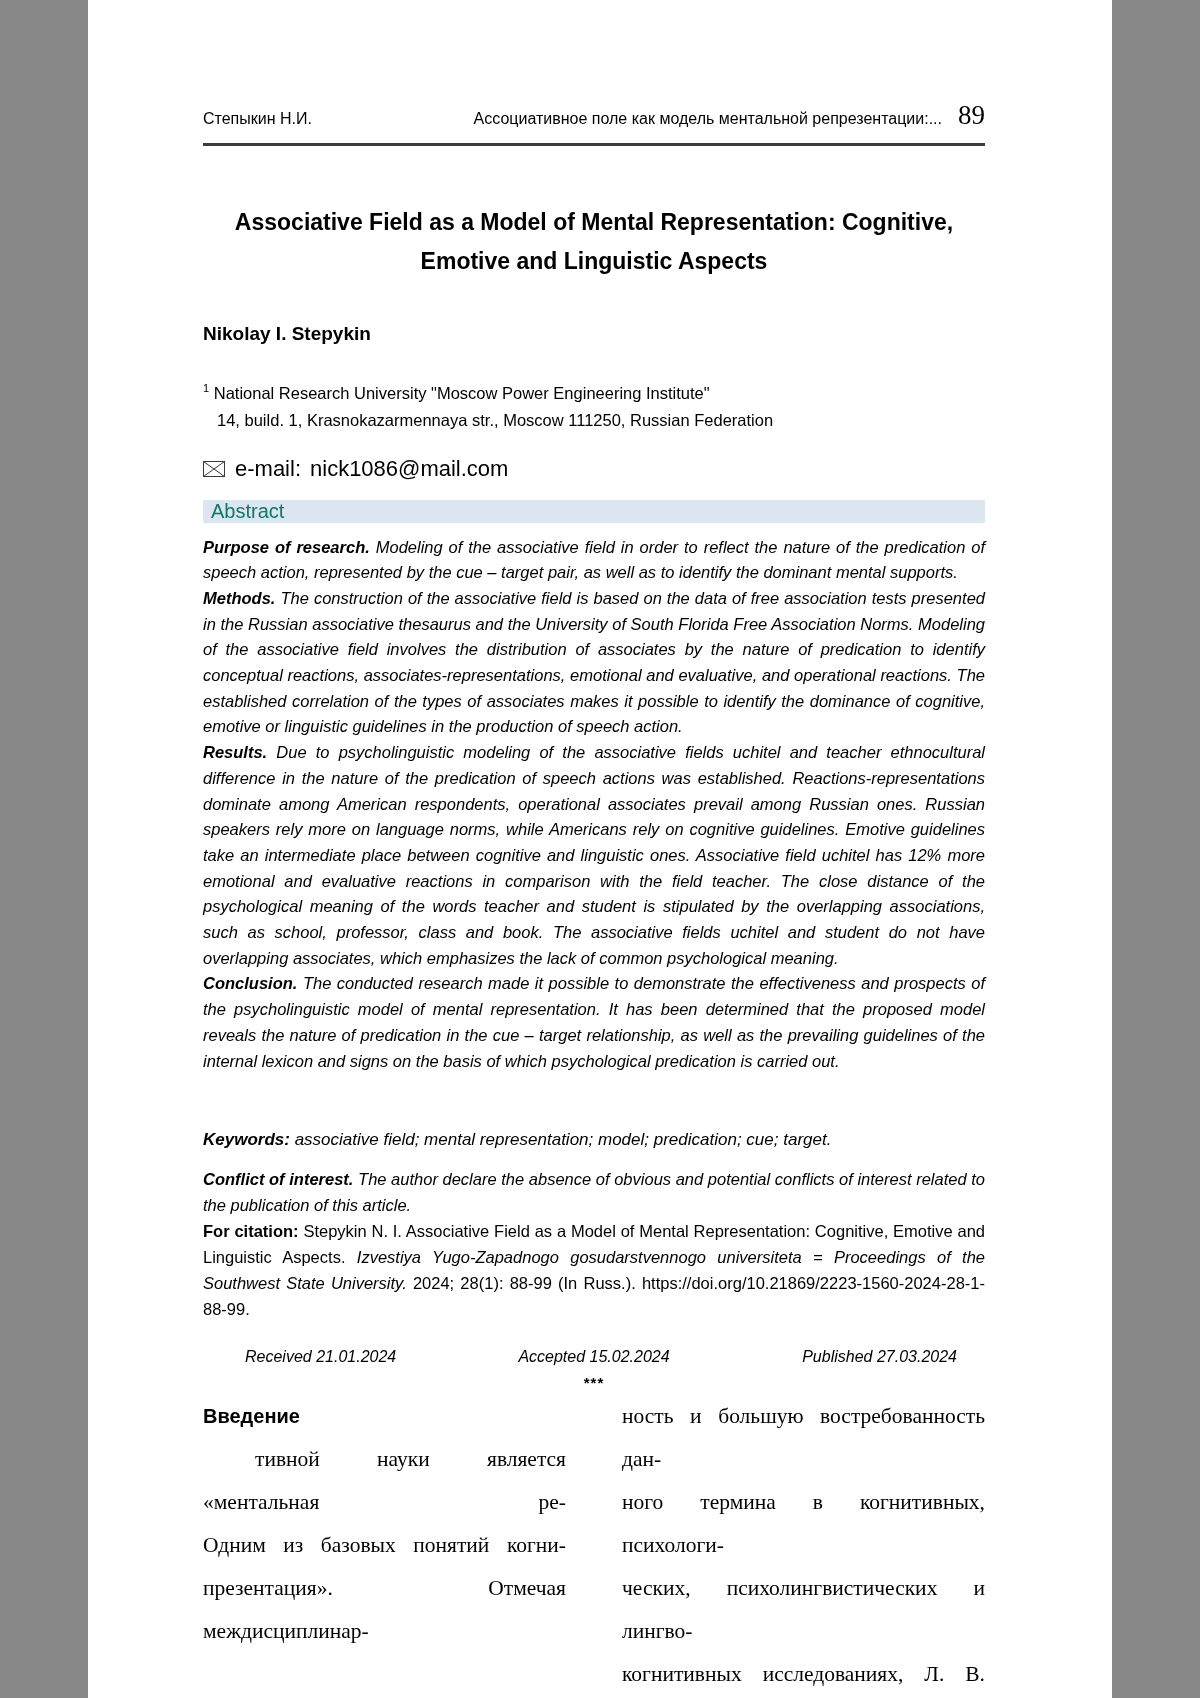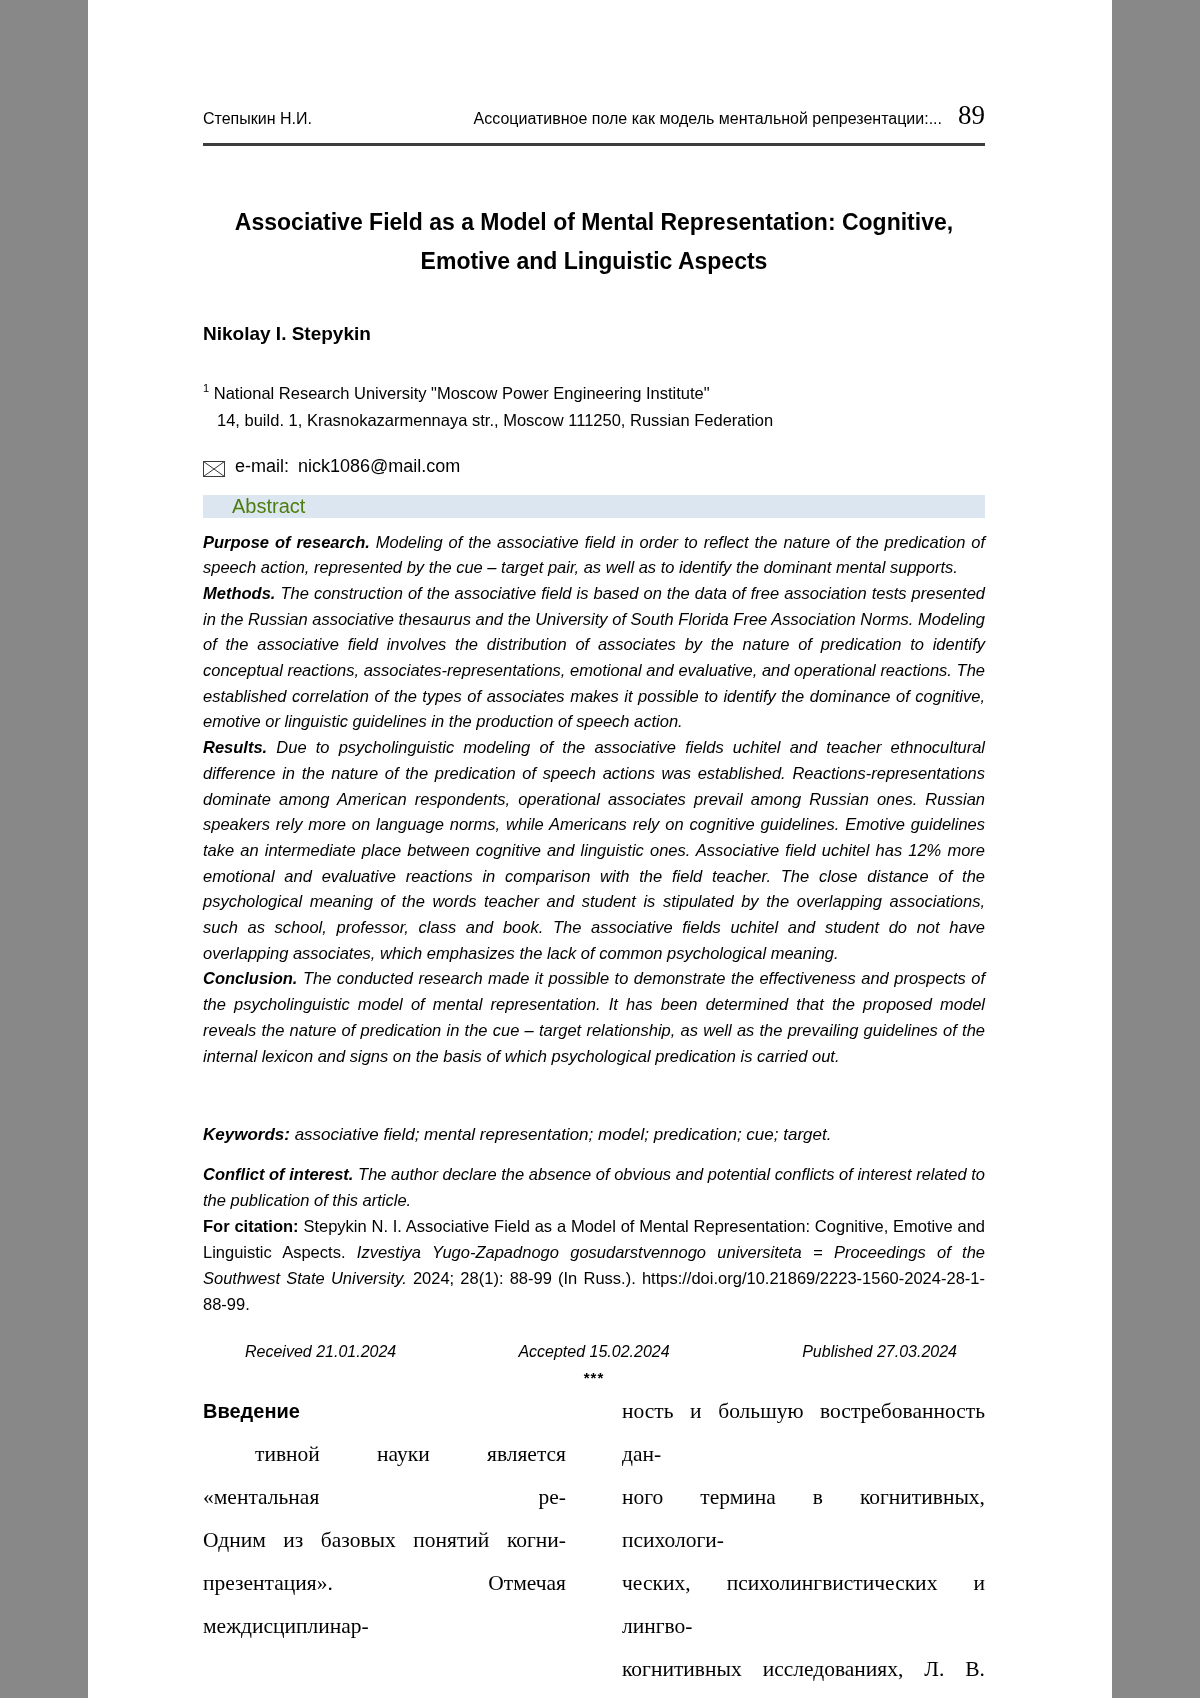--- a/index.html
+++ b/index.html
@@ -30,28 +30,28 @@
   
   .swoosh { margin:9px auto 0 auto; width:840px; height:24px; display:block; }
 
   .title { margin-top:48px; text-align:center; font-weight:bold; font-size:23px; line-height:39px; }
   .author { margin-top:42px; text-align:left; font-weight:bold; font-size:19px; }
 
   .affil { margin-top:30px; font-size:16.5px; line-height:27px; }
   .affil sup { font-size:11px; }
   .affil .l2 { padding-left:14px; }
 
-  .email { margin-top:22px; font-size:18px; display:flex; align-items:flex-end; }
+  .email { margin-top:22px; font-size:22px; display:flex; align-items:center; }
   .email .icon { margin-right:10px; display:inline-flex; }
   .email .addr { margin-left:9px; }
 
   .abs-bar {
     margin-top:18px; background:#dce6f1; height:38px;
-    display:flex; align-items:center; padding-left:29px;
-    font-size:20px; color:#4d7c0f;
+    display:flex; align-items:center; padding-left:8px;
+    font-size:20px; color:#0f766e;
   }
 
   .abs-body { margin-top:12px; font-size:16.5px; font-style:italic; line-height:25.7px; text-align:justify; }
   .abs-body p { margin:0; }
   .abs-body b { font-weight:bold; }
 
   .divider { margin-top:28px; height:3px; background:#4f81bd; }
 
   .kw { margin-top:28px; font-size:17px; font-style:italic; }
   .conf { margin-top:16px; font-size:16.5px; font-style:italic; line-height:26px; text-align:justify; }

